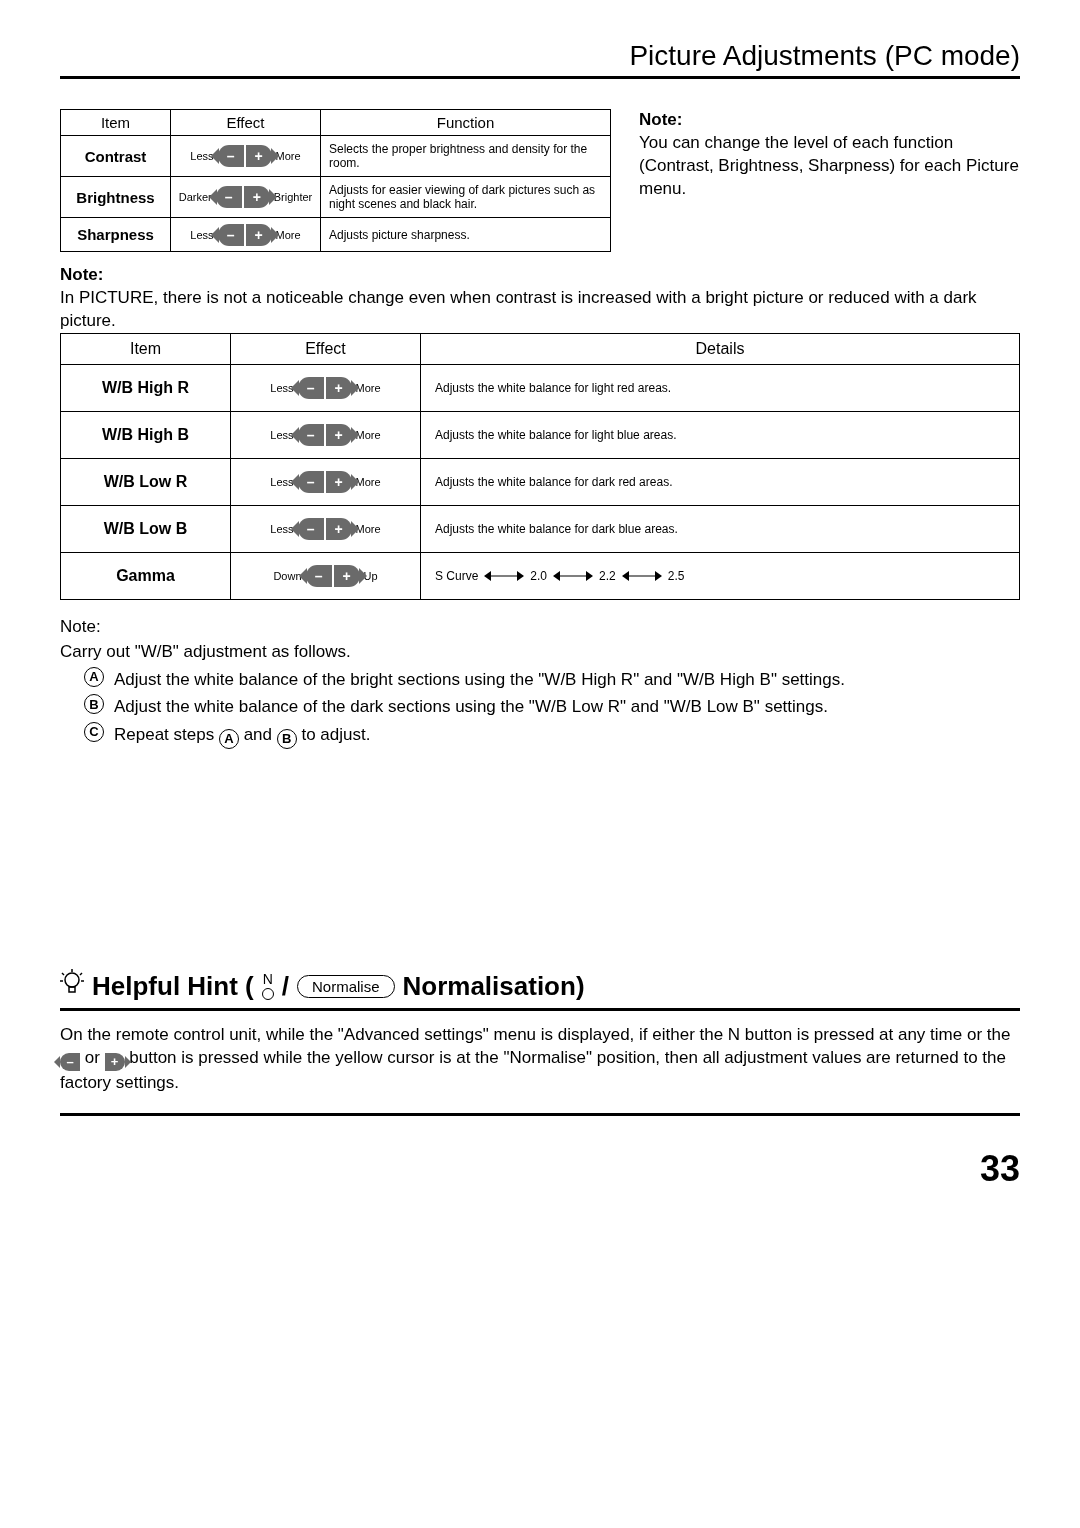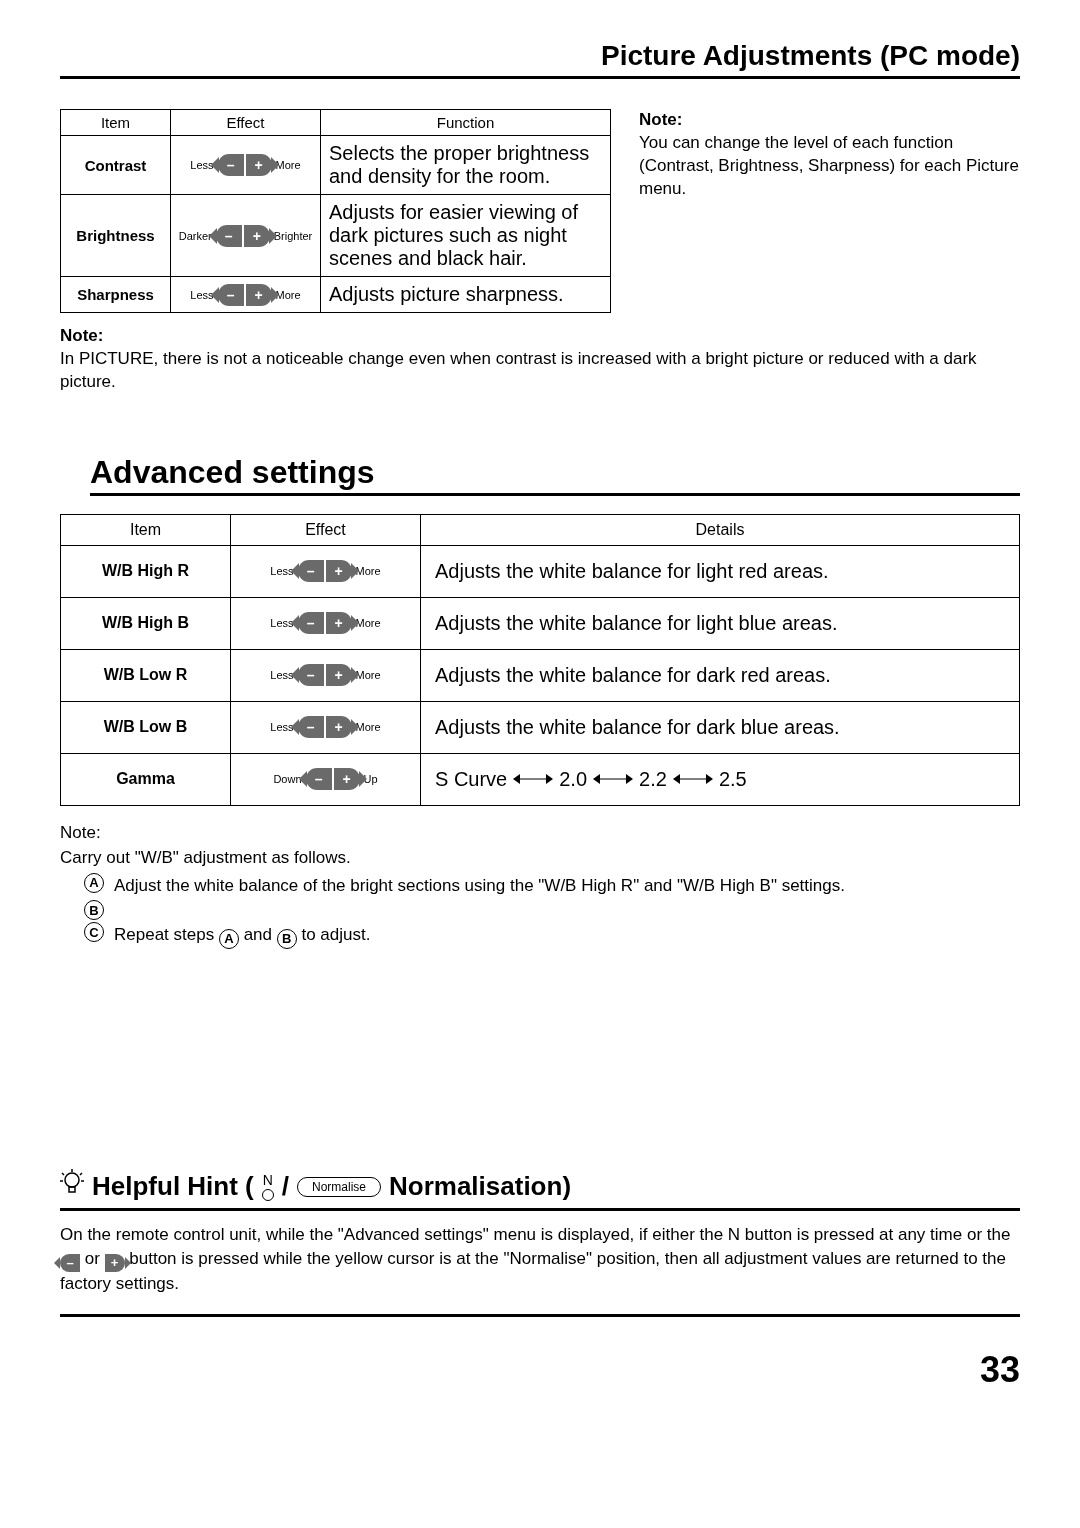--- a/index.html
+++ b/index.html
@@ -10,21 +10,21 @@
     font-family: Arial, Helvetica, sans-serif;
     color: #000;
     width: 1080px;
   }
   .page {
     padding: 40px 60px 40px 60px;
   }
   .top-title {
     text-align: right;
     font-size: 28px;
-    font-weight: bold;
+    font-weight: normal;
     border-bottom: 3px solid #000;
     padding-bottom: 4px;
     margin-bottom: 30px;
   }
   .top-section {
     display: flex;
     gap: 28px;
     margin-bottom: 8px;
   }
   .table1-wrap { flex: 0 0 auto; }
@@ -35,21 +35,21 @@
     font-size: 15px;
   }
   table.manual th, table.manual td {
     border: 1px solid #000;
     padding: 4px 8px;
     vertical-align: middle;
     text-align: center;
   }
   table.manual th { font-weight: normal; }
   table.manual td.item { font-weight: bold; white-space: nowrap; padding: 8px 10px;}
-  table.manual td.func { text-align: left; font-size: 20px; padding: 6px 8px; }
+  table.manual td.func { text-align: left; font-size: 12px; padding: 6px 8px; }
   .effect-cell { white-space: nowrap; padding: 4px 6px !important; }
   .eff { display: inline-flex; align-items: center; gap: 4px; justify-content: center;}
   .eff .lbl { font-size: 11px; }
   .rocker {
     display: inline-flex; align-items: center;
   }
   .btn-half {
     width: 26px; height: 22px;
     background: #6a6a6a;
     display: inline-flex; align-items: center; justify-content: center;
@@ -115,21 +115,21 @@
     border-bottom: 3px solid #000;
     padding-bottom: 4px;
     margin: 220px 0 12px 0;
     font-size: 26px; font-weight: bold;
   }
   .bulb-icon { display:inline-block; }
   .n-icon { display:inline-flex; flex-direction:column; align-items:center; font-weight:normal; font-size:14px; line-height:1; gap:2px;}
   .n-icon .ring { width:12px; height:12px; border:1.5px solid #000; border-radius:50%; }
   .norm-btn {
     display:inline-block; border:1.5px solid #000; border-radius:14px;
-    padding: 2px 14px; font-size:12px; font-weight:normal;
+    padding: 2px 14px; font-size:15px; font-weight:normal;
   }
   .hint-body { font-size:17px; line-height:1.4; border-bottom:3px solid #000; padding-bottom:18px;}
   .inlinebtn {
     display:inline-flex; width:20px; height:18px; background:#6a6a6a; color:#fff;
     align-items:center; justify-content:center; border-radius:9px 0 0 9px;
     position:relative; vertical-align:-3px; font-size:13px; font-weight:bold;
   }
   .inlinebtn::before{
     content:""; position:absolute; left:-6px; top:50%; transform:translateY(-50%);
     border-top:6px solid transparent; border-bottom:6px solid transparent; border-right:6px solid #6a6a6a;
@@ -206,21 +206,20 @@
       <span class="bold">Note:</span><br>
       <span>You can change the level of each function (Contrast, Brightness, Sharpness) for each Picture menu.</span>
     </div>
   </div>
 
   <div class="note-block">
     <span class="bold">Note:</span><br>
     <span>In PICTURE, there is not a noticeable change even when contrast is increased with a bright picture or reduced with a dark picture.</span>
   </div>
 
-  <div class="section-title">Advanced settings</div>
 
   <table class="manual t2">
     <tbody>
         <tr>
       <th style="width:170px">Item</th>
       <th style="width:190px">Effect</th>
       <th>Details</th>
     </tr>
     <tr>
       <td class="item">W/B High R</td>
@@ -314,20 +313,21 @@
   <div class="note2">
     <div><span class="bold">Note:</span></div>
     <div>Carry out "W/B" adjustment as follows.</div>
     <div class="indent-list">
       <div class="row">
           <span class="circ">A</span>
           <span>Adjust the white balance of the bright sections using the "W/B High R" and "W/B High B" settings.</span>
         </div>
       <div class="row">
           <span class="circ">B</span>
+          <span>Adjust the white balance of the dark sections using the "W/B Low R" and "W/B Low B" settings.</span>
         </div>
       <div class="row">
           <span class="circ">C</span>
         <span>
           <span>Repeat steps </span><span class="circ">A</span><span> and </span><span class="circ">B</span><span> to adjust.</span>
         </span>
       </div>
     </div>
   </div>
 

